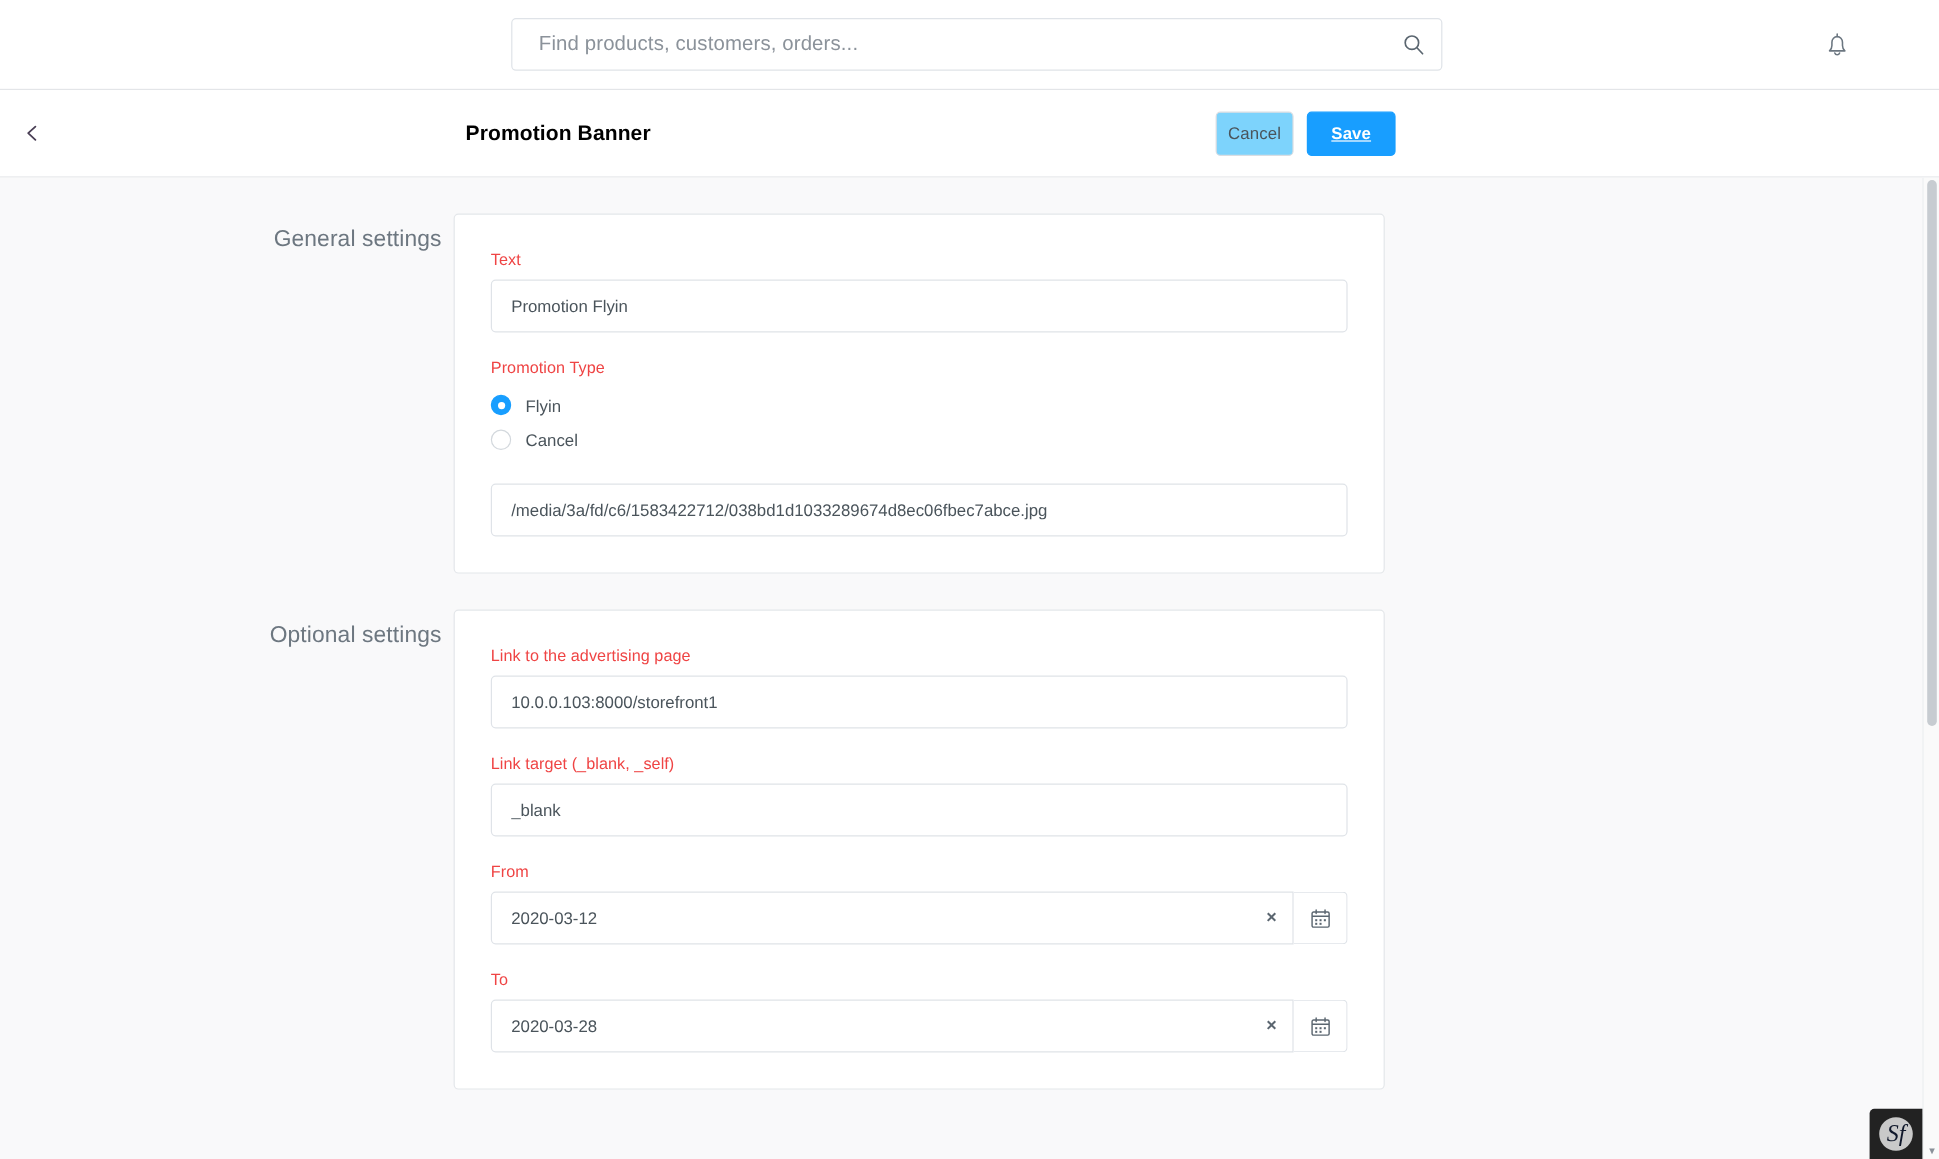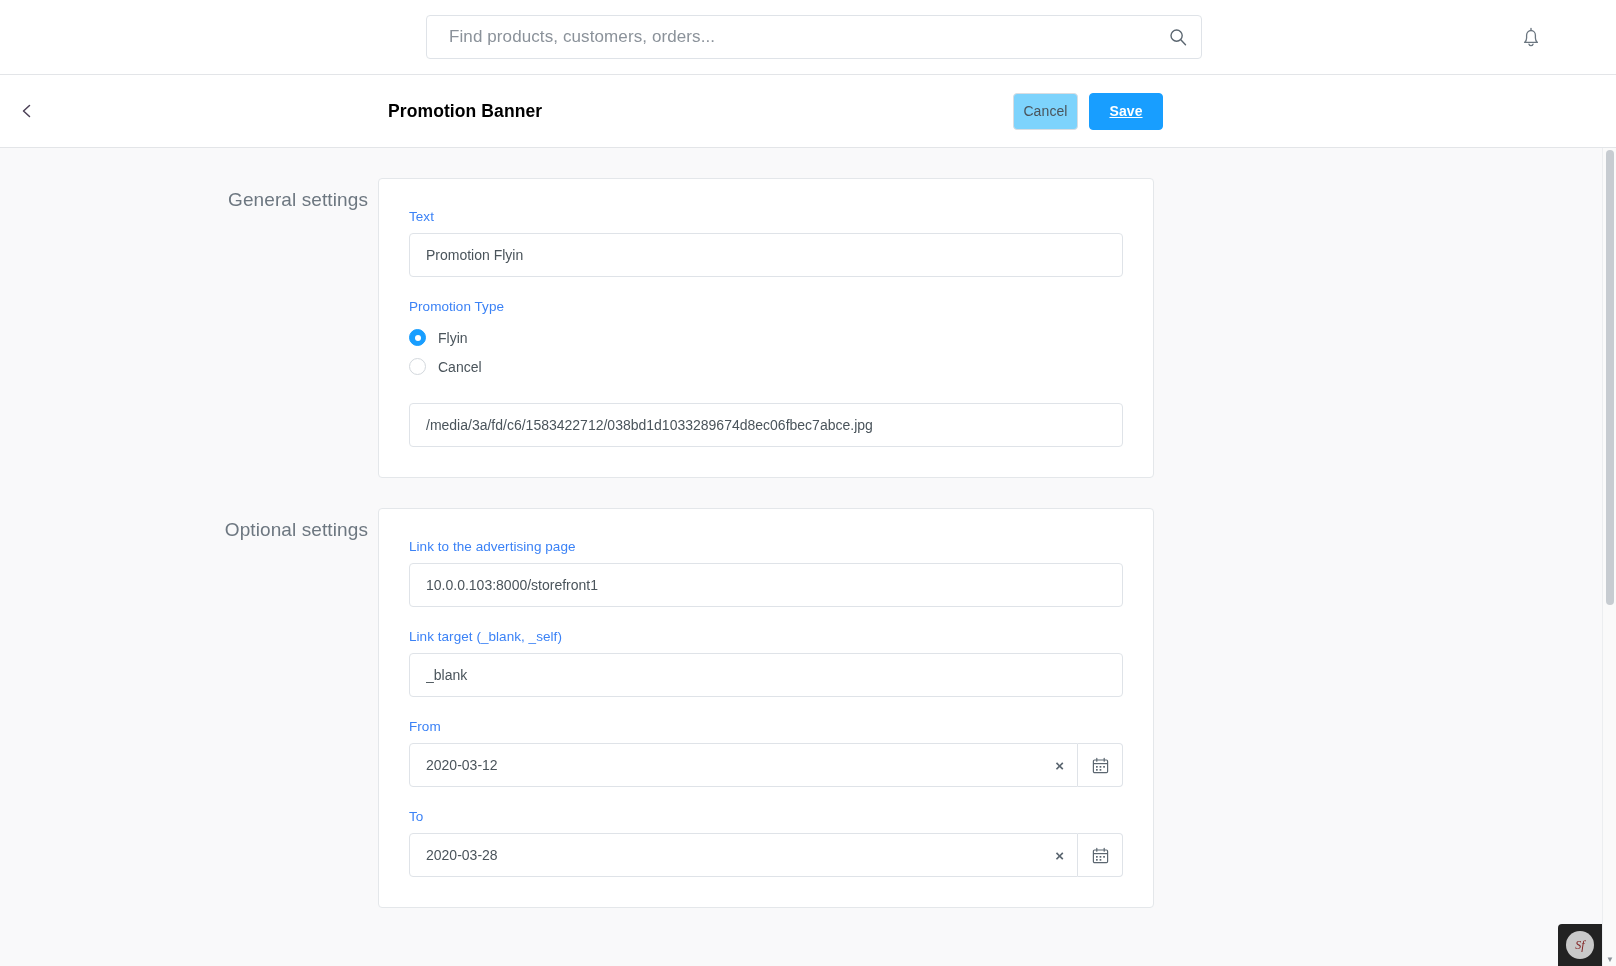--- a/index.html
+++ b/index.html
@@ -148,21 +148,21 @@
     background: #ffffff;
     border: 1px solid #e4e7ea;
     border-radius: 4px;
     padding: 30px;
   }
   .field { margin-bottom: 22px; }
   .field:last-child { margin-bottom: 0; }
   .field-label {
     display: block;
     font-size: 13.5px;
-    color: #3b82f6;
+    color: #ef4444;
     margin-bottom: 9px;
     letter-spacing: .05px;
   }
   .input {
     width: 100%;
     height: 44px;
     border: 1px solid #dfe3e8;
     border-radius: 4px;
     background: #ffffff;
     font-family: inherit;
@@ -279,22 +279,22 @@
   }
   .sf-circle {
     width: 28px; height: 28px;
     border-radius: 50%;
     background: #c9c9c9;
     display: flex;
     align-items: center;
     justify-content: center;
     font-family: "Liberation Serif", serif;
     font-style: italic;
-    font-size: 12px;
-    color: #7f1d1d;
+    font-size: 20px;
+    color: #0f172a;
   }
 </style>
 </head>
 <body>
 
 <div class="topbar">
   <div class="search-wrap">
     <div class="search-box">
       <span class="search-placeholder">Find products, customers, orders...</span>
     </div>

